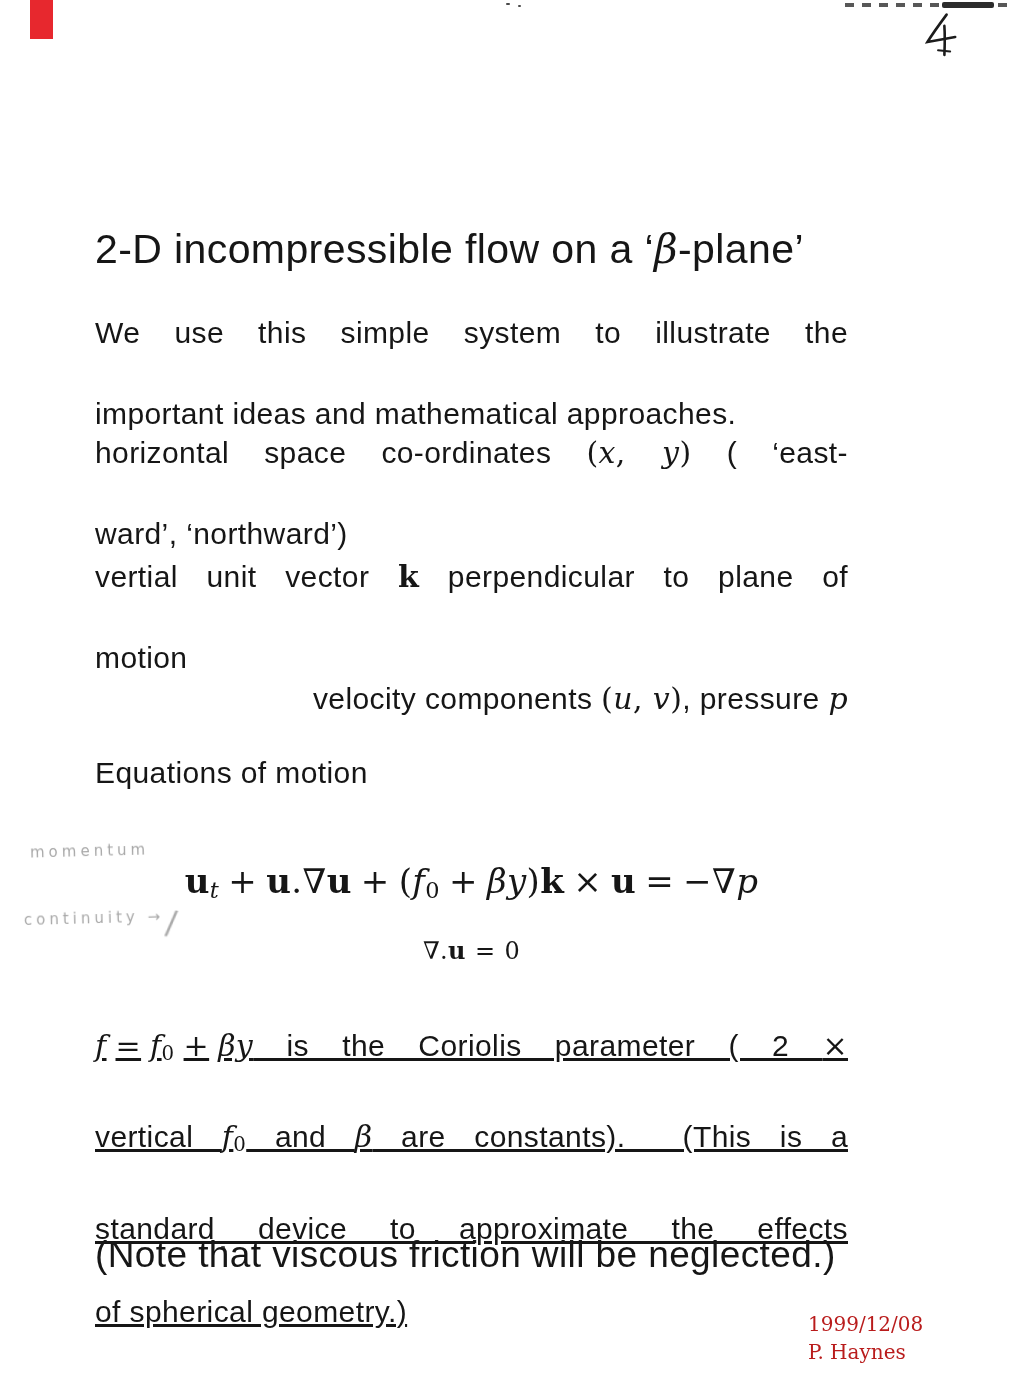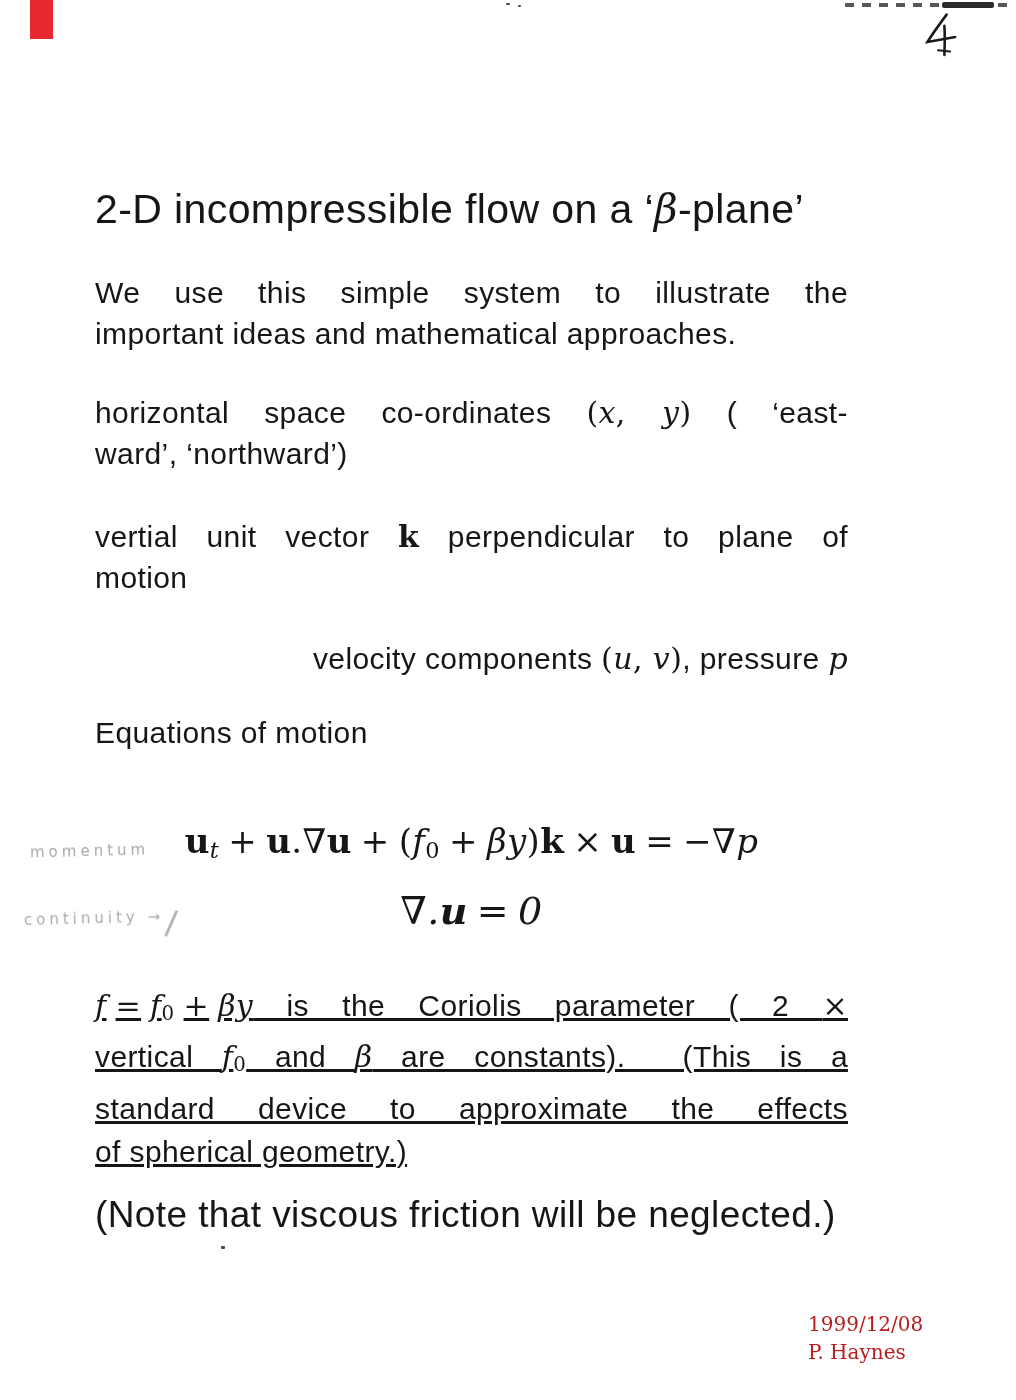--- a/index.html
+++ b/index.html
@@ -2,21 +2,21 @@
 <html><head>
 <meta charset="utf-8">
 <style>
   html,body { margin:0; padding:0; background:#ffffff; }
   .page {
     position:relative; width:1016px; height:1400px;
     background:#ffffff; overflow:hidden; color:#161616;
     font-family:"Liberation Sans", sans-serif;
   }
   .block { position:absolute; letter-spacing:0.4px; }
-  .line { white-space:pre-wrap; }
+  .line { white-space:pre-wrap;margin-top:40px; }
   .line.j { text-align:justify; text-align-last:justify; }
   .center .line { text-align:center; text-align-last:center; }
   .s-sans { font-family:"Liberation Sans", sans-serif; }
   .s-it   { font-family:"DejaVu Serif", serif; font-style:italic; }
   .s-rm   { font-family:"DejaVu Serif", serif; }
   .s-bf   { font-family:"DejaVu Serif", serif; font-weight:bold; }
   .s-op   { font-family:"DejaVu Serif", serif; margin:0 9px; }
   .s-subit{ font-family:"DejaVu Serif", serif; font-style:italic; font-size:0.66em; vertical-align:-0.22em; }
   .s-subrm{ font-family:"DejaVu Serif", serif; font-size:0.66em; vertical-align:-0.22em; }
 
@@ -88,21 +88,21 @@
       </div>
       <div class="block" style="top: 638px; left: 95px; width: 753px; font-size: 30px; line-height: 41px; text-align: right;">
         <div class="line"><span class="s-sans">velocity components </span><span class="s-rm">(</span><span class="s-it">u</span><span class="s-rm">, </span><span class="s-it">v</span><span class="s-rm">)</span><span class="s-sans">, pressure </span><span class="s-it">p</span></div>
       </div>
       <div class="block" style="top: 712px; left: 95px; width: 753px; font-size: 30px; line-height: 41px;">
         <div class="line"><span class="s-sans">Equations of motion</span></div>
       </div>
       <div class="block center" style="top: 818px; left: 95px; width: 753px; font-size: 34px; line-height: 46px;">
         <div class="line"><span class="s-bf">u</span><span class="s-subit">t</span><span class="s-op">+</span><span class="s-bf">u</span><span class="s-rm">.∇</span><span class="s-bf">u</span><span class="s-op">+</span><span class="s-rm">(</span><span class="s-it">f</span><span class="s-subrm">0</span><span class="s-op">+</span><span class="s-it">βy</span><span class="s-rm">)</span><span class="s-bf">k</span><span class="s-op">×</span><span class="s-bf">u</span><span class="s-op">=</span><span class="s-rm">−∇</span><span class="s-it">p</span></div>
       </div>
-      <div class="block center" style="top: 888px; left: 95px; width: 753px; font-size: 38px; line-height: 46px; font-style: italic;">
+      <div class="block center" style="top: 888px; left: 95px; width: 753px; font-size: 24px; line-height: 46px;">
         <div class="line"><span class="s-rm">∇.</span><span class="s-bf">u</span><span class="s-op">=</span><span class="s-rm">0</span></div>
       </div>
       <div class="block" style="top: 984px; left: 95px; width: 753px; font-size: 30px; line-height: 43px; text-decoration: underline;">
         <div class="line j"><span class="s-it">f</span><span class="s-op">=</span><span class="s-it">f</span><span class="s-subrm">0</span><span class="s-op">+</span><span class="s-it">βy</span><span class="s-sans"> is the Coriolis parameter ( 2 </span><span class="s-rm">×</span></div>
         <div class="line j"><span class="s-sans">vertical </span><span class="s-it">f</span><span class="s-subrm">0</span><span class="s-sans"> and </span><span class="s-it">β</span><span class="s-sans"> are constants).  (This is a</span></div>
         <div class="line j"><span class="s-sans">standard device to approximate the effects</span></div>
         <div class="line"><span class="s-sans">of spherical geometry.)</span></div>
       </div>
       <div class="block" style="top: 1194px; left: 95px; width: 753px; font-size: 37px; line-height: 41px;">
         <div class="line"><span class="s-sans">(Note that viscous friction will be neglected.)</span></div>

